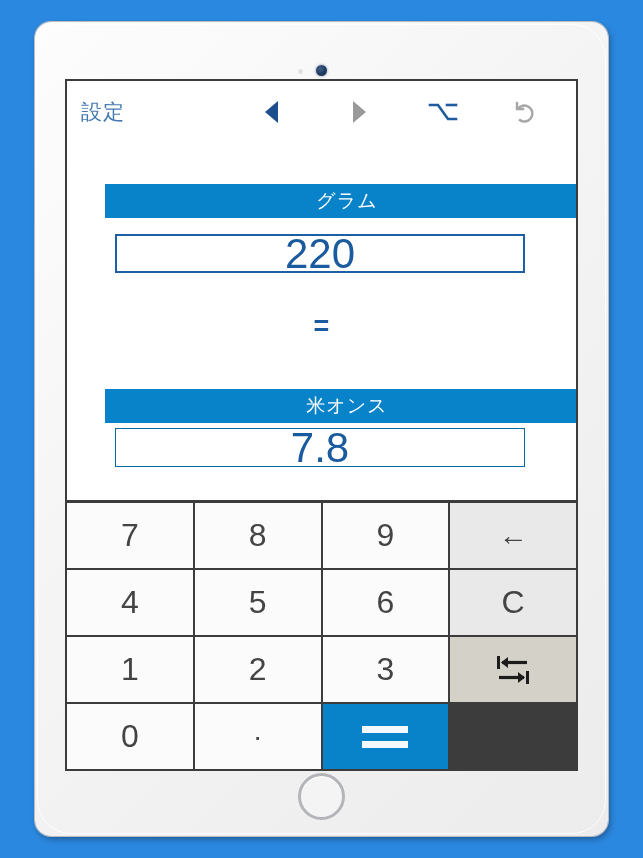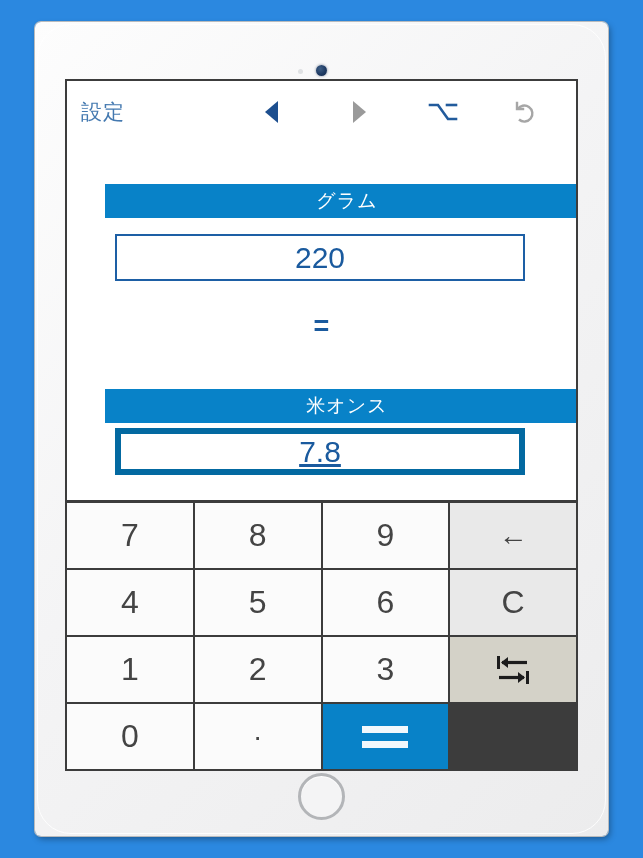--- a/index.html
+++ b/index.html
@@ -15,21 +15,21 @@
   }
 
   
   #device {
     position: absolute;
     left: 35px;
     top: 22px;
     width: 573px;
     height: 814px;
     background: linear-gradient(135deg, #fdfdfd 0%, #f4f4f5 45%, #ececed 100%);
-    border-radius: 6px;
+    border-radius: 16px;
     box-shadow: 0 0 0 1px #b9bbbd, 2px 3px 6px rgba(0,0,0,0.35);
     box-sizing: border-box;
   }
   #device-edge {
     position: absolute;
     inset: 2px;
     border-radius: 34px;
     border: 1px solid rgba(255,255,255,0.85);
     pointer-events: none;
   }
@@ -163,38 +163,37 @@
     cursor: pointer;
     box-sizing: border-box;
   }
   #unit-bar-from { top: 41px; }
   #unit-bar-to   { top: 236px; margin-top: 10px; }
 
   .value-field {
     position: absolute;
     left: 48px;
     width: 410px;
-    height: 47px;
+    height: 39px;
     background: #ffffff;
     display: flex;
     align-items: center;
     justify-content: center;
-    font-size: 30px;
+    font-size: 42px;
     color: #1a5a9e;
     box-sizing: border-box;
     cursor: text;
   }
   #value-from {
     top: 91px;
     border: 2px solid #1d5fa5;
   }
   #value-to {
     top: 285px;
-    border: 6px solid #0369a1;
-    text-decoration: underline;
+    border: 1px solid #0369a1;
   }
 
   #equals-sign {
     position: absolute;
     left: 0; right: 0;
     top: 168px;
     text-align: center;
     font-size: 27px;
     color: #1a5a9e;
     font-weight: bold;

